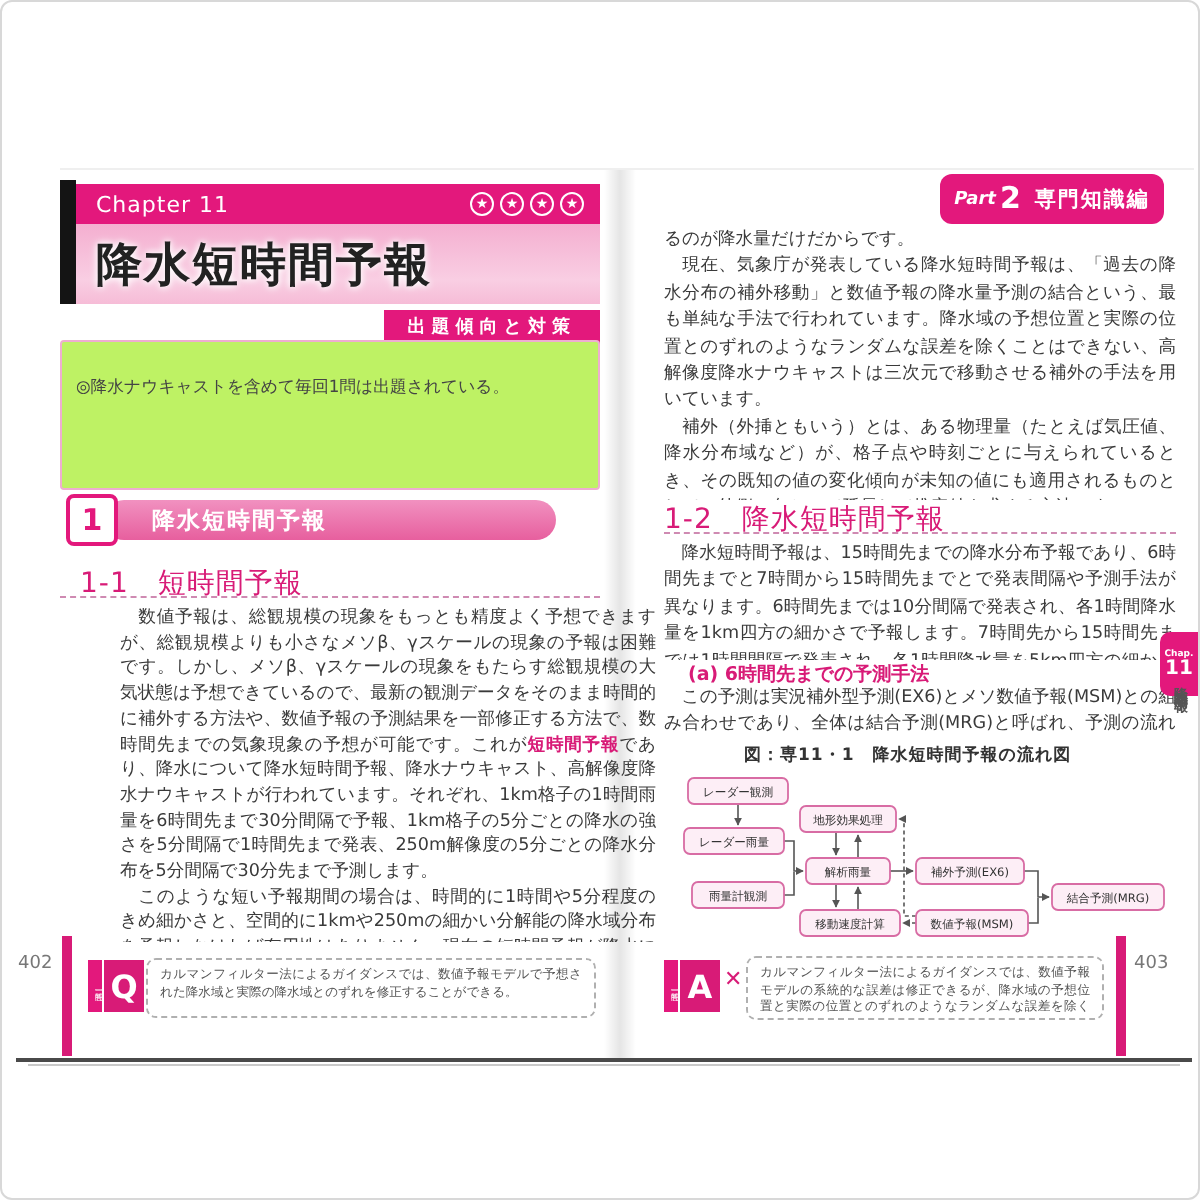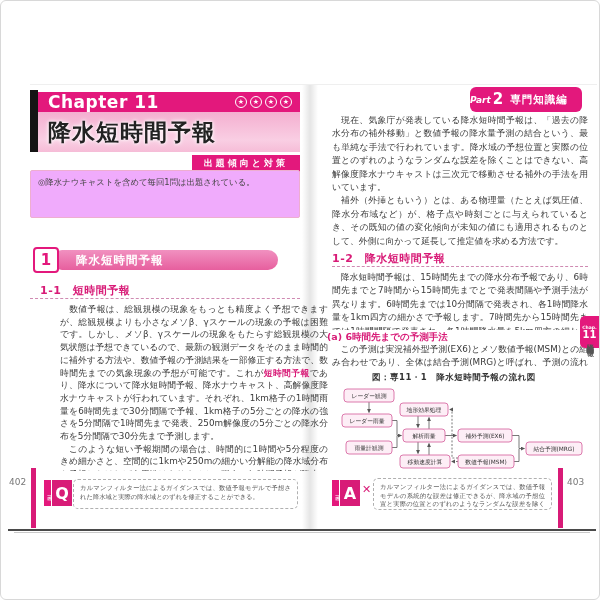--- a/index.html
+++ b/index.html
@@ -12,65 +12,65 @@
   .spine{left:302px;top:85px;width:16px;height:445px;
          background:linear-gradient(90deg,rgba(0,0,0,0) 0%,rgba(0,0,0,0.10) 50%,rgba(0,0,0,0) 100%);}
   .book-bottom{left:8px;top:529px;width:588px;height:2px;background:#4a4a4a;}
   .book-bottom2{left:14px;top:532px;width:576px;height:1px;background:#c9c9c9;}
   .pgbar{width:5px;height:60px;background:#d81b77;top:468px;}
   .pgnum{font-size:9px;color:#777;top:477px;}
   
   .blackbar{left:30px;top:90px;width:8px;height:62px;background:#141414;}
   .chapstrip{left:38px;top:92px;width:262px;height:20px;background:#e3187c;
              display:flex;align-items:center;justify-content:space-between;padding:0 8px 0 10px;box-sizing:border-box;}
-  .chapstrip .lbl{color:#fff;font-weight:bold;font-size:17px;letter-spacing:.5px;}
+  .chapstrip .lbl{color:#fff;font-weight:normal;font-size:11px;letter-spacing:.5px;}
   .stars{display:flex;gap:3px;}
   .star{width:12px;height:12px;border:1.3px solid #fff;border-radius:50%;
         display:flex;align-items:center;justify-content:center;font-size:7px;color:#fff;box-sizing:border-box;}
   .titlearea{left:38px;top:112px;width:262px;height:40px;
              background:linear-gradient(180deg,#f4afd0 0%,#f9cee3 70%,#f6bcd7 100%);
              display:flex;align-items:center;}
   .bigtitle{font-size:23px;font-weight:bold;color:#222;padding-left:10px;letter-spacing:1px;
             text-shadow:0 0 3px #fff,0 0 5px #fff;}
   
   .ptslabelwrap{left:30px;top:155px;width:270px;display:flex;justify-content:flex-end;}
   .ptslabel{background:#e3187c;color:#fff;font-size:9px;font-weight:bold;
             letter-spacing:3px;padding:2px 12px;}
-  .ptsbox{left:30px;top:170px;width:270px;height:48px;background:#f0abfc;border:1px solid #eeaed0;
-          border-radius:2px;box-sizing:border-box;padding:5px 7px;overflow:hidden;}
+  .ptsbox{left:30px;top:170px;width:270px;height:75px;background:#bef264;border:1px solid #eeaed0;
+          border-radius:2px;box-sizing:border-box;padding:16px 7px;overflow:hidden;}
   .ptsbox div{font-size:8.4px;line-height:12.8px;color:#444;text-align:justify;
               word-break:break-all;padding-left:9px;text-indent:-9px;}
   
   .secpill{left:52px;top:250px;width:226px;height:20px;border-radius:11px;
            background:linear-gradient(180deg,#f191c0 0%,#e75f9e 100%);
            color:#fff;font-weight:bold;font-size:11.5px;line-height:20px;
            padding-left:24px;box-sizing:border-box;letter-spacing:1px;}
   .secbadge{left:33px;top:247px;width:26px;height:26px;background:#fff;border:2px solid #e3187c;
             border-radius:4px;box-sizing:border-box;display:flex;align-items:center;justify-content:center;
             font-size:15px;font-weight:bold;color:#e3187c;box-shadow:0 0 0 1px #fff inset;}
-  .subhead{font-size:11px;font-weight:bold;color:#d81b77;letter-spacing:.5px;}
+  .subhead{font-size:14px;font-weight:normal;color:#d81b77;letter-spacing:.5px;}
   .dashline{border-top:1.5px dashed #cf8ab2;height:0;}
   
   .bodycol{font-size:8.8px;line-height:12.7px;text-align:justify;word-break:break-all;
            color:#3a3a3a;overflow:hidden;}
   .bodycol p{margin:0;}
   .hl{color:#d81b77;font-weight:bold;}
   
   .qabadge{display:flex;height:26px;}
   .qastrip{width:7px;background:#e3187c;color:#fff;font-size:4px;line-height:4px;
            writing-mode:vertical-rl;text-align:center;overflow:hidden;border-right:1px solid #fff;}
   .qaletter{width:20px;background:#d81b77;color:#fff;font-weight:bold;font-size:16px;
             display:flex;align-items:center;justify-content:center;}
   .qadash{border:1px dashed #b0b0b0;border-radius:5px;background:#fff;
           font-size:6.3px;line-height:8.6px;color:#555;padding:4px 6px;box-sizing:border-box;
           text-align:justify;word-break:break-all;overflow:hidden;}
   .xmark{color:#d81b77;font-weight:bold;font-size:11px;}
   
   .parttab{left:470px;top:87px;width:112px;height:25px;background:#e3187c;border-radius:6px;
-           display:flex;align-items:center;color:#fff;gap:2px;}
+           display:flex;align-items:center;justify-content:center;color:#fff;gap:2px;}
   .parttab .p1{font-size:9px;font-weight:bold;font-style:italic;}
   .parttab .p2{font-size:15px;font-weight:bold;line-height:1;}
   .parttab .p3{font-size:10.5px;font-weight:bold;margin-left:5px;letter-spacing:1px;}
   .subA{font-size:9.5px;font-weight:bold;color:#d81b77;}
   .figcap{font-size:8.5px;font-weight:bold;color:#333;letter-spacing:.5px;margin-left:40px;}
   .chaptab{left:580px;top:316px;width:19px;height:32px;background:#e3187c;border-radius:5px 0 0 5px;
            color:#fff;display:flex;flex-direction:column;align-items:center;justify-content:center;}
   .chaptab .c1{font-size:4.5px;font-weight:bold;}
   .chaptab .c2{font-size:10px;font-weight:bold;line-height:1;}
   .chapvert{left:585px;top:338px;writing-mode:vertical-rl;font-size:7px;font-weight:bold;
@@ -132,32 +132,33 @@
 <div class="abs pgbar" style="left:31px;"></div>
 <div class="abs pgnum" style="left:9px;">402</div>
 
 <div class="abs parttab">
   <span class="p1">Part</span>
   <span class="p2">2</span>
   <span class="p3">専門知識編</span>
 </div>
 
 <div class="abs bodycol" style="left:332px;top:114px;width:256px;height:136px;line-height:13.4px;">
+  <p>るのが降水量だけだからです。</p>
   <p>　現在、気象庁が発表している降水短時間予報は、「過去の降水分布の補外移動」と数値予報の降水量予測の結合という、最も単純な手法で行われています。降水域の予想位置と実際の位置とのずれのようなランダムな誤差を除くことはできない、高解像度降水ナウキャストは三次元で移動させる補外の手法を用いています。</p>
   <p>　補外（外挿ともいう）とは、ある物理量（たとえば気圧値、降水分布域など）が、格子点や時刻ごとに与えられているとき、その既知の値の変化傾向が未知の値にも適用されるものとして、外側に向かって延長して推定値を求める方法です。</p>
 </div>
 
 <div class="abs subhead" style="left:332px;top:251px;">1-2　降水短時間予報</div>
 <div class="abs dashline" style="left:332px;top:266px;width:256px;"></div>
 
 <div class="abs bodycol" style="left:332px;top:271px;width:256px;height:59px;line-height:13.4px;">
   <p>　降水短時間予報は、15時間先までの降水分布予報であり、6時間先までと7時間から15時間先までとで発表間隔や予測手法が異なります。6時間先までは10分間隔で発表され、各1時間降水量を1km四方の細かさで予報します。7時間先から15時間先までは1時間間隔で発表され、各1時間降水量を5km四方の細かさで予報します。</p>
 </div>
 
-<div class="abs subA" style="left:327px;top:331px;">(a) 6時間先までの予測手法</div>
+<div class="abs subA" style="left:344px;top:331px;">(a) 6時間先までの予測手法</div>
 
 <div class="abs bodycol" style="left:332px;top:343px;width:256px;height:27px;line-height:13.4px;">
   <p>　この予測は実況補外型予測(EX6)とメソ数値予報(MSM)との組み合わせであり、全体は結合予測(MRG)と呼ばれ、予測の流れは、図：専</p>
 </div>
 
 <div class="abs figcap" style="left:332px;top:372px;">図：専11・1　降水短時間予報の流れ図</div>
 
 <svg class="abs fc" width="262" height="92" viewBox="0 0 262 92">
   <defs>
     <marker id="ah" markerWidth="6" markerHeight="6" refX="4.5" refY="2.5" orient="auto">

